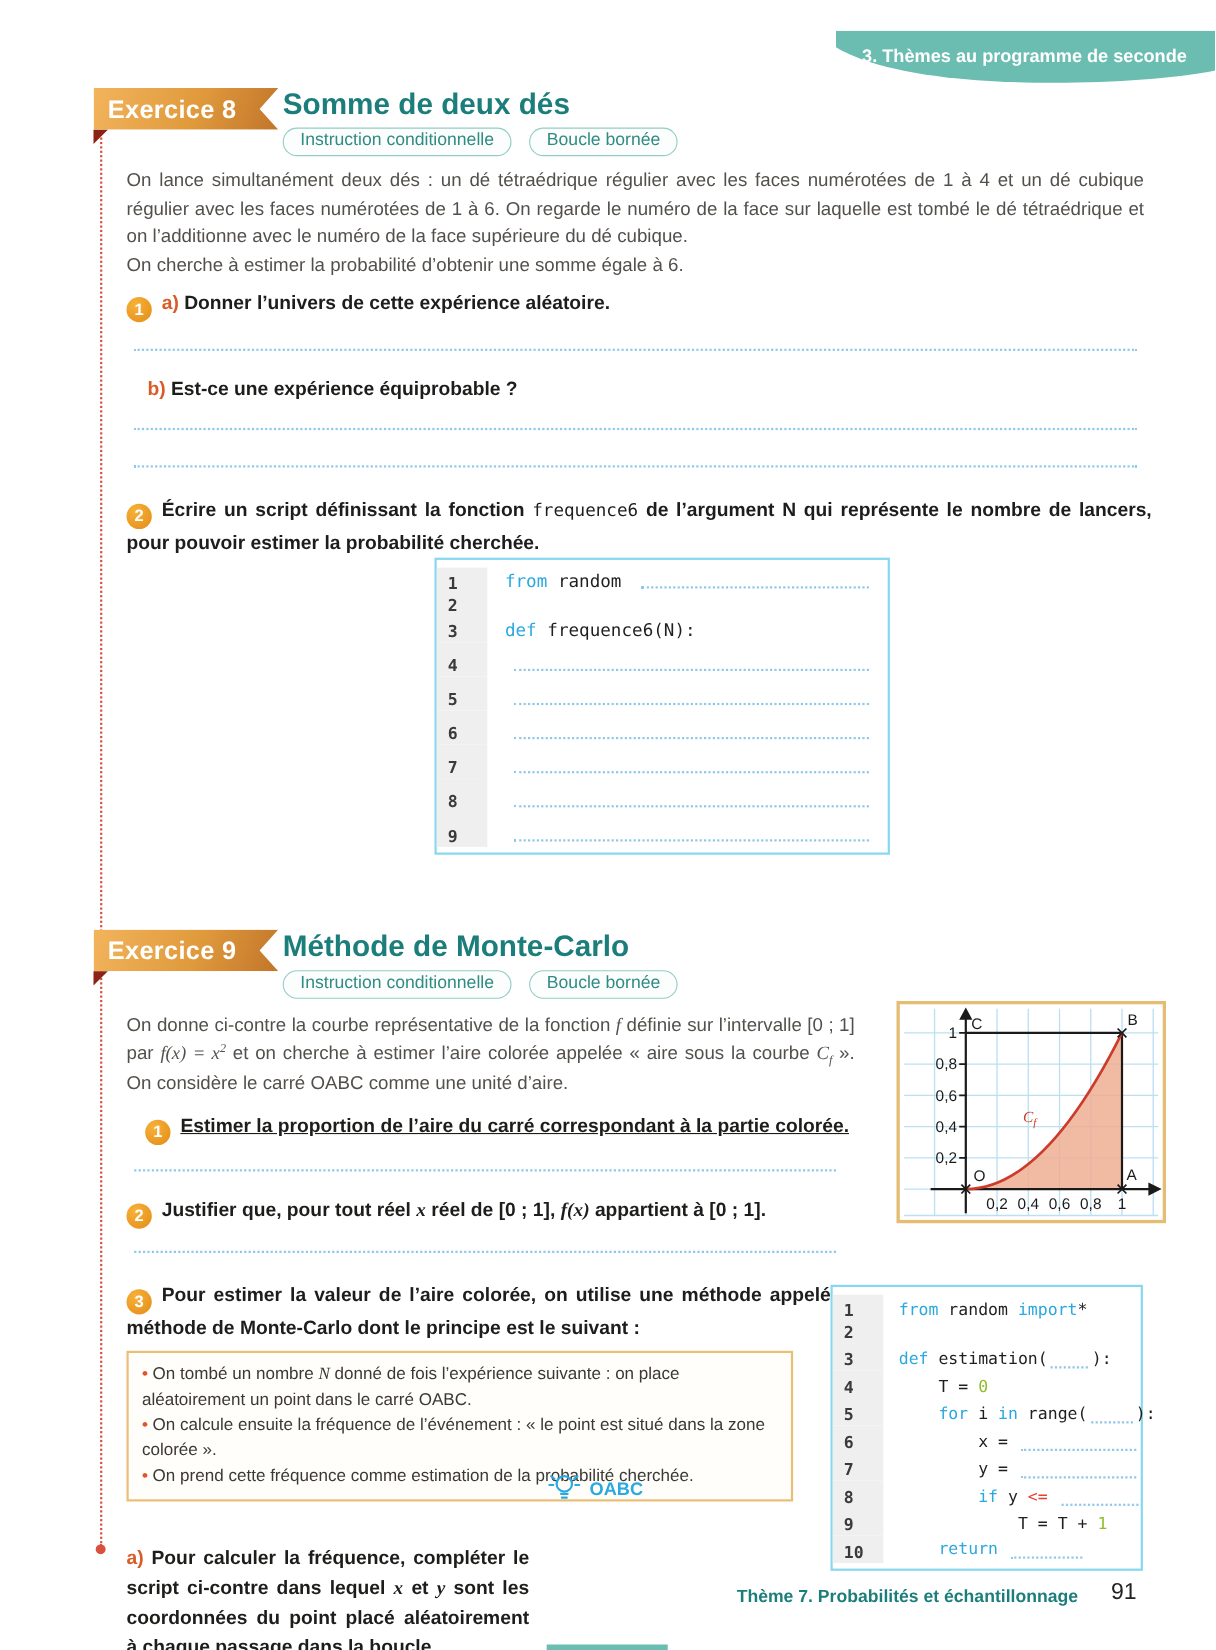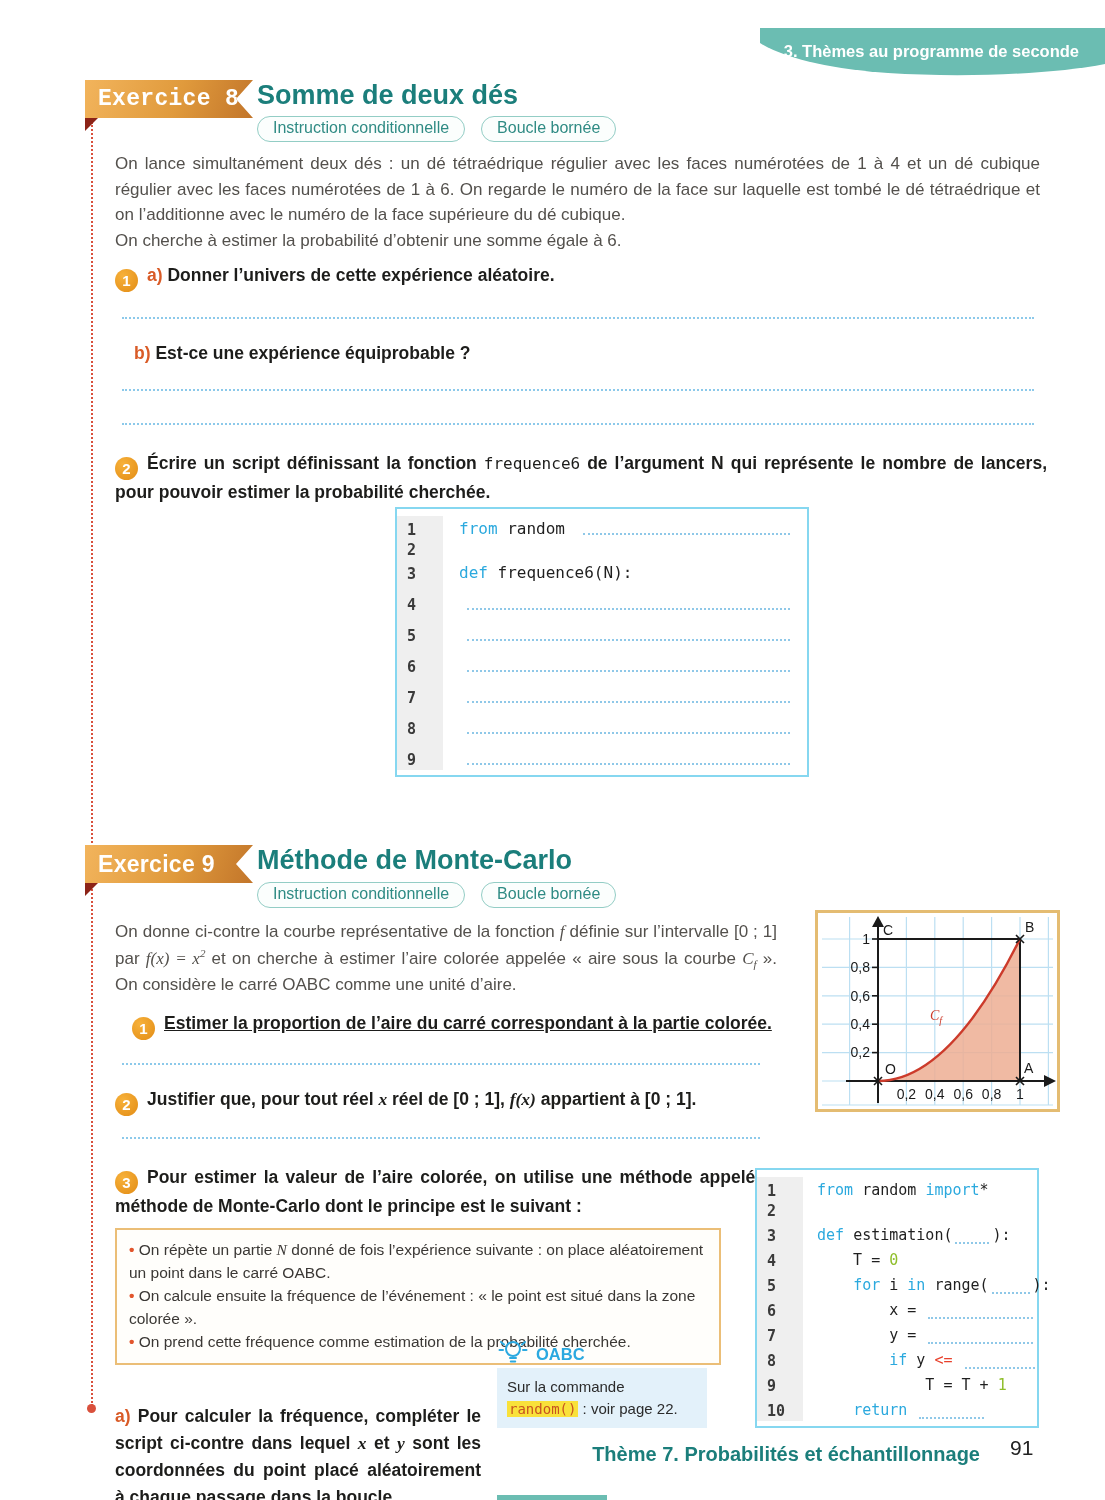--- a/index.html
+++ b/index.html
@@ -63,21 +63,21 @@
   .principle-box .b::before{content:"• ";color:#e2552c;font-weight:bold;}
 
   
   .aide-title{position:absolute;color:#2ba9e0;font-weight:bold;font-size:16.5px;}
   .aide-box{position:absolute;background:#e3f1fa;font-size:15px;color:#2b2b2b;
             padding:8px 10px;line-height:1.45;}
   .hl-cmd{font-family:"DejaVu Sans Mono",monospace;font-size:14px;color:#c7531f;
           background:#f9e13a;padding:0 2px;}
 
   
-  .footer-theme{position:absolute;top:1443px;right:125px;color:#1b7e7b;font-weight:bold;font-size:20px;}
+  .footer-theme{position:absolute;top:1443px;right:125px;color:#1b7e7b;font-weight:bold;font-size:16px;}
   .footer-page{position:absolute;top:1436px;left:1010px;color:#222;font-size:21px;}
   .bottom-strip{position:absolute;left:497px;top:1495px;width:110px;height:5px;background:#6bbdb2;}
 
   i.var{font-style:italic;font-family:"Liberation Serif",serif;}
   sup{font-size:11px;} sub{font-size:11px;}
 </style>
 </head>
 <body>
 
 <div id="page">
@@ -85,21 +85,21 @@
   <div class="top-banner">
     <svg width="345" height="50" viewBox="0 0 345 50">
       <path d="M0,0 H345 V36 C295,46 205,50 128,45 C75,41 28,32 0,15 Z" fill="#6bbdb2"></path>
     </svg>
     <div class="top-banner-text">3. Thèmes au programme de seconde</div>
   </div>
 
   <div class="spine-dots"></div>
   <div class="spine-dot-end"></div>
 
-  <div class="ribbon" style="top:80px;font-family:Liberation Mono, monospace;">
+  <div class="ribbon" style="top:80px;">
     <span>Exercice 8</span>
   </div>
   <div class="fold" style="left:85px;top:118px;"></div>
   <div class="ex-title" style="left:257px;top:80px;">Somme de deux dés</div>
   <div class="tag-row" style="left:257px;top:116px;">
     <span class="tag">Instruction conditionnelle</span>
     <span class="tag">Boucle bornée</span>
   </div>
 
   <div class="intro" style="left:115px;top:151px;width:925px;">
@@ -257,21 +257,21 @@
   <div class="q-par" style="left:115px;top:1087px;width:690px;">
     <span class="q-badge">2</span><span>Justifier que, pour tout réel </span><i class="var">x</i><span> réel de [0 ; 1], </span><i class="var">f(x)</i><span> appartient à [0 ; 1].</span>
   </div>
   <div class="ans-line" style="left:122px;top:1137px;width:638px;"></div>
 
   <div class="q-par" style="left:115px;top:1165px;width:650px;text-align:justify;">
     <span class="q-badge">3</span><span>Pour estimer la valeur de l’aire colorée, on utilise une méthode appelée méthode de Monte-Carlo dont le principe est le suivant :</span>
   </div>
 
   <div class="principle-box" style="left:115px;top:1228px;width:578px;">
-    <span class="b"><span>On répète un partie </span><i class="var">N</i><span> donné de fois l’expérience suivante : on place aléatoirement un point dans le carré OABC.</span></span>
+    <span class="b"><span>On tombé un nombre </span><i class="var">N</i><span> donné de fois l’expérience suivante : on place aléatoirement un point dans le carré OABC.</span></span>
     <span class="b">On calcule ensuite la fréquence de l’événement : « le point est situé dans la zone colorée ».</span>
     <span class="b">On prend cette fréquence comme estimation de la probabilité cherchée.</span>
   </div>
 
   <div class="q-par" style="left:115px;top:1403px;width:366px;text-align:justify;line-height:1.55;">
     <span class="ab">a)</span>
     <span>Pour calculer la fréquence, compléter le script ci-contre dans lequel </span><i class="var">x</i><span> et </span><i class="var">y</i><span> sont les coordonnées du point placé aléatoirement à chaque passage dans la boucle.</span>
   </div>
 
   <svg style="position:absolute;left:497px;top:1336px;" width="32" height="32" viewBox="0 0 32 32">
@@ -279,23 +279,20 @@
       <circle cx="16" cy="13" r="7"></circle>
       <line x1="13" y1="22" x2="19" y2="22"></line>
       <line x1="13.8" y1="25.5" x2="18.2" y2="25.5"></line>
       <line x1="4" y1="6" x2="7" y2="8.5"></line>
       <line x1="28" y1="6" x2="25" y2="8.5"></line>
       <line x1="2.5" y1="14" x2="6" y2="14"></line>
       <line x1="29.5" y1="14" x2="26" y2="14"></line>
     </g>
   </svg>
   <div class="aide-title" style="left:536px;top:1345px;">OABC</div>
-  <div class="aide-box" style="left:497px;top:1368px;width:190px;">
-    <span>Sur la commande </span><span class="hl-cmd">random()</span><span> : voir page 22.</span>
-  </div>
 
   <div class="code-block code-small" style="left:755px;top:1168px;width:280px;">
       <div class="code-row" style="height: 24px;">
         <span class="code-num">1</span>
         <span class="code-content"><span class="tok-kw">from </span><span class="tok-pl">random </span><span class="tok-kw">import</span><span class="tok-pl">*</span></span>
       </div>
       <div class="code-row" style="height: 20px;">
         <span class="code-num">2</span>
         <span class="code-content"></span>
       </div>
@@ -320,21 +317,21 @@
         <span class="code-content"><span class="tok-pl">        y = </span><span class="tok-bl" style="width: 105px;"></span></span>
       </div>
       <div class="code-row" style="height: 25px;">
         <span class="code-num">8</span>
         <span class="code-content"><span class="tok-pl">        </span><span class="tok-kw">if </span><span class="tok-pl">y </span><span class="tok-op">&lt;= </span><span class="tok-bl" style="width: 70px;"></span></span>
       </div>
       <div class="code-row" style="height: 25px;">
         <span class="code-num">9</span>
         <span class="code-content"><span class="tok-pl">            T = T + </span><span class="tok-num">1</span></span>
       </div>
-      <div class="code-row" style="height: 25px;">
+      <div class="code-row" style="height: 25px; align-items: center;">
         <span class="code-num">10</span>
         <span class="code-content"><span class="tok-pl">    </span><span class="tok-kw">return </span><span class="tok-bl" style="width: 65px;"></span></span>
       </div>
     </div>
 
   <div class="footer-theme">Thème 7. Probabilités et échantillonnage</div>
   <div class="footer-page">91</div>
   <div class="bottom-strip"></div>
 
 </div>

